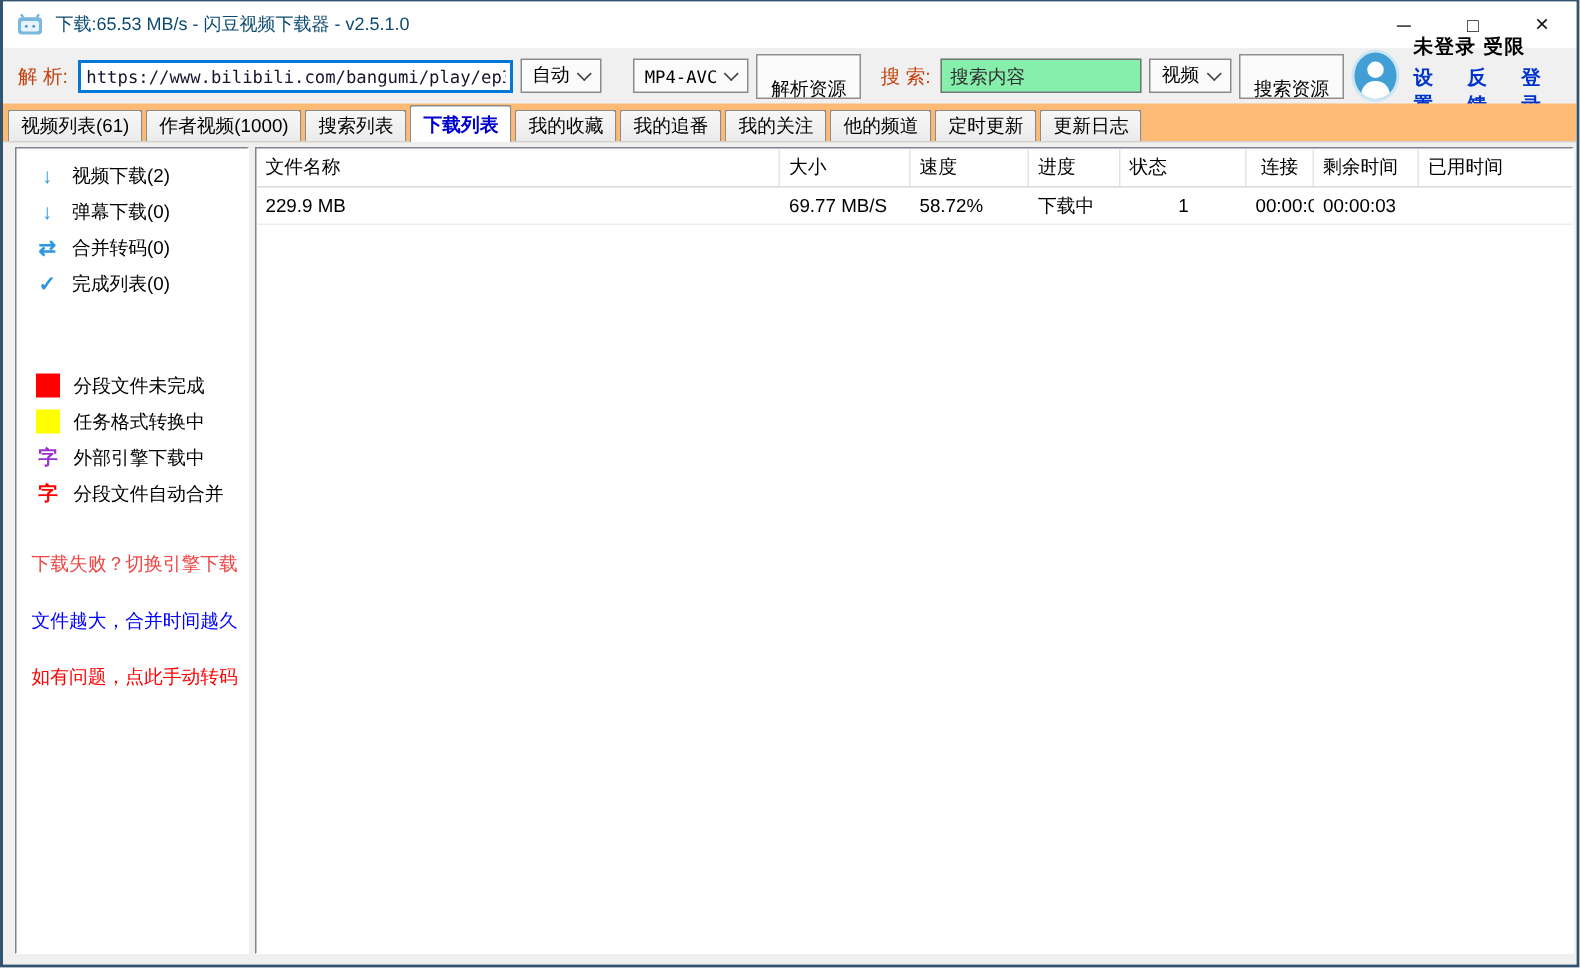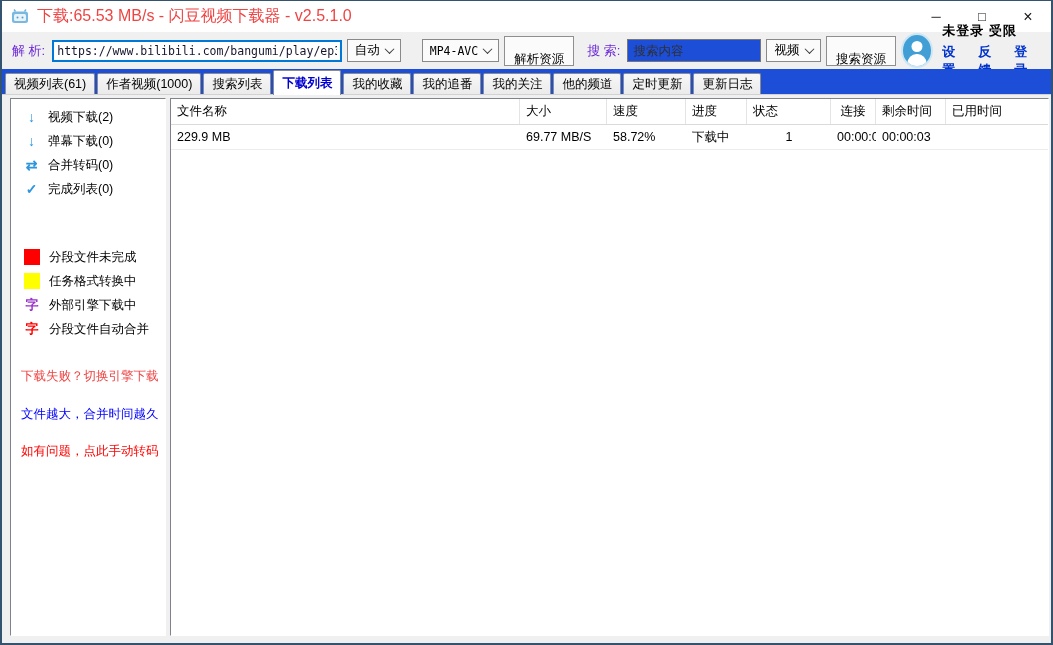--- a/index.html
+++ b/index.html
@@ -10,59 +10,59 @@
     width:1053px;height:645px;
     border:2px solid #33536e;border-top-width:1px;
     background:#f0f0f0;
     display:flex;flex-direction:column;
     position:relative;overflow:hidden;
   }
 
   
   .titlebar{height:31px;background:#ffffff;display:flex;align-items:center;padding-left:9px;flex:0 0 auto;}
   .app-icon{width:18px;height:15px;display:inline-block;}
-  .title-text{font-size:16px;color:#ef4444;margin-left:8px;white-space:nowrap;}
+  .title-text{font-size:12px;color:#0c4a6e;margin-left:8px;white-space:nowrap;}
   .win-controls{margin-left:auto;display:flex;height:100%;}
   .win-btn{width:46px;height:100%;display:flex;align-items:center;justify-content:center;font-size:13px;color:#141414;cursor:default;}
 
   
   .toolbar{height:37px;background:#f0f0f0;display:flex;align-items:center;padding:0 8px;gap:5px;flex:0 0 auto;}
-  .lbl{font-size:13px;color:#6d28d9;white-space:nowrap;margin:0 2px;}
+  .lbl{font-size:13px;color:#c2410c;white-space:nowrap;margin:0 2px;}
   .url-input{
     width:314px;height:22px;border:2px solid #0078d7;background:#fff;
     font-family:"DejaVu Sans Mono", monospace;font-size:11.5px;color:#15152e;padding:0 3px;outline:none;
   }
   .combo{
     height:23px;border:1px solid #898989;background:#fbfbfb;
     display:flex;align-items:center;padding:0 7px;font-size:12.5px;color:#000;gap:6px;
   }
   .combo .combo-text{white-space:nowrap;}
   .combo.mono .combo-text{font-family:"DejaVu Sans Mono", monospace;font-size:11.5px;}
   .chev{width:7px;height:7px;border-right:1.6px solid #3c3c3c;border-bottom:1.6px solid #3c3c3c;transform:rotate(45deg) translate(-1px,-1px);margin-left:auto;}
   .combo-mode{width:56px;}
   .combo-format{width:80px;margin-left:16px;}
   .combo-type{width:58px;}
   .tb-btn{
     height:25px;border:1px solid #8f8f8f;background:#fbfbfb;
     font-size:12.5px;color:#000;padding:14px 9px;white-space:nowrap;font-family:inherit;
   }
-  .search-input{width:134px;height:23px;border:1px solid #767676;background:#1d4ed8;font-size:12.5px;padding:0 5px;outline:none;color:#000;}
+  .search-input{width:134px;height:23px;border:1px solid #767676;background:#86efac;font-size:12.5px;padding:0 5px;outline:none;color:#000;}
   .search-input::placeholder{color:#303030;opacity:1;}
 
   .account{margin-left:auto;display:flex;align-items:center;gap:9px;padding-right:4px;}
   .avatar{width:35px;height:35px;border-radius:50%;background:#419fd6;border:2px solid #cde6f4;position:relative;overflow:hidden;}
   .avatar .head{position:absolute;top:6px;left:50%;transform:translateX(-50%);width:11px;height:11px;border-radius:50%;background:#fff;}
   .avatar .torso{position:absolute;top:19px;left:50%;transform:translateX(-50%);width:19px;height:13px;border-radius:9px 9px 0 0;background:#fff;}
   .account-col{display:flex;flex-direction:column;gap:3px;align-items:flex-start;}
   .account-status{font-weight:bold;font-size:13px;color:#000;letter-spacing:1px;}
   .account-links{display:flex;gap:11px;font-weight:bold;font-size:13px;}
   .account-links span{color:#0033cc;cursor:pointer;letter-spacing:1px;}
 
   
-  .tabbar{height:26px;background:#1d4ed8;display:flex;align-items:flex-end;padding-left:3px;gap:2px;flex:0 0 auto;border-bottom:1px solid #d2d2d2;}
+  .tabbar{height:26px;background:#fdba74;display:flex;align-items:flex-end;padding-left:3px;gap:2px;flex:0 0 auto;border-bottom:1px solid #d2d2d2;}
   .tab{
     height:21px;display:flex;align-items:center;padding:0 8px;
     border:1px solid #8c8c8c;border-bottom:none;border-radius:2px 2px 0 0;
     background:linear-gradient(#f7f7f7,#ebebeb);font-size:12.5px;color:#000;white-space:nowrap;cursor:default;
   }
   .tab.active{height:25px;background:#fff;color:#0000d0;font-weight:bold;margin-bottom:-1px;font-family:Liberation Mono, monospace;}
 
   
   .content{flex:1 1 auto;position:relative;background:#f0f0f0;}
   .panel{position:absolute;top:3px;bottom:7px;background:#fff;border:1px solid;border-color:#7f838c #ffffff #ffffff #7f838c;}

